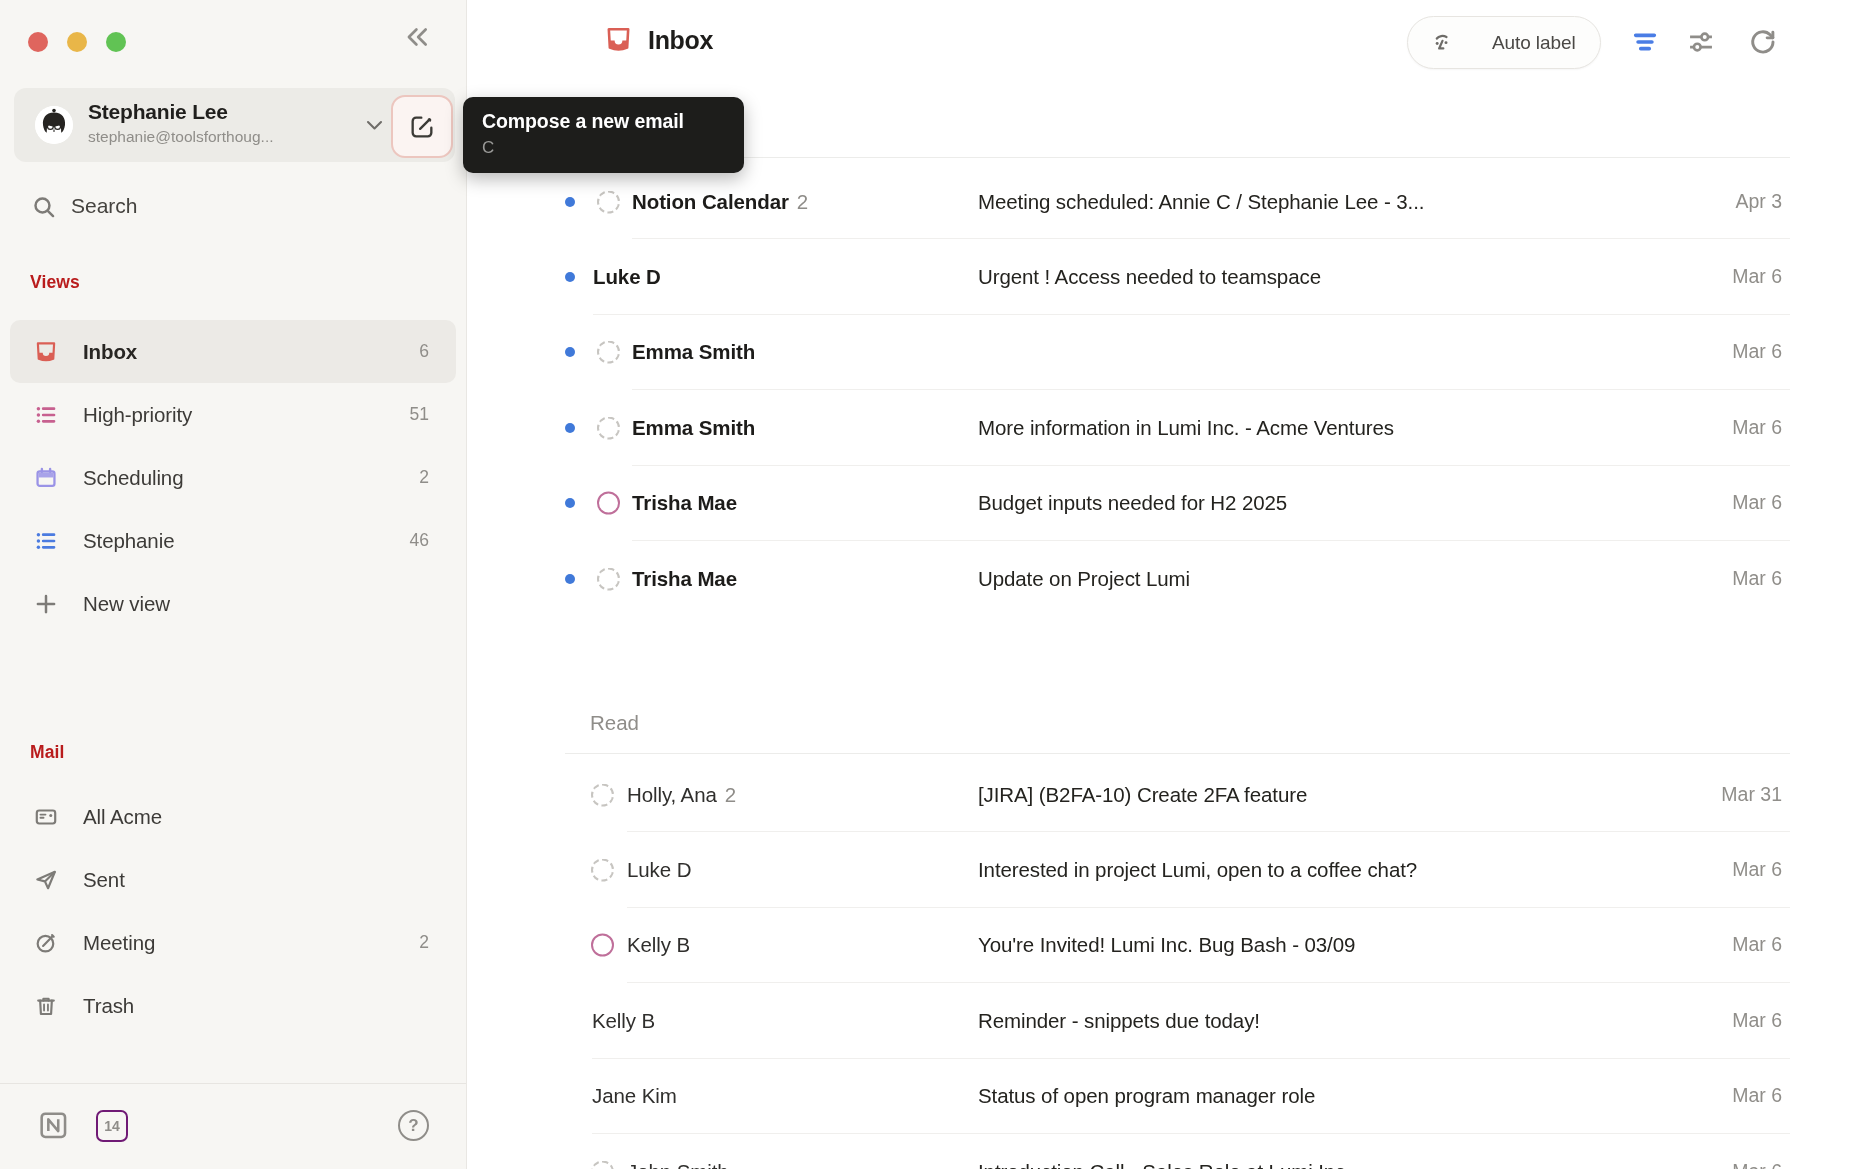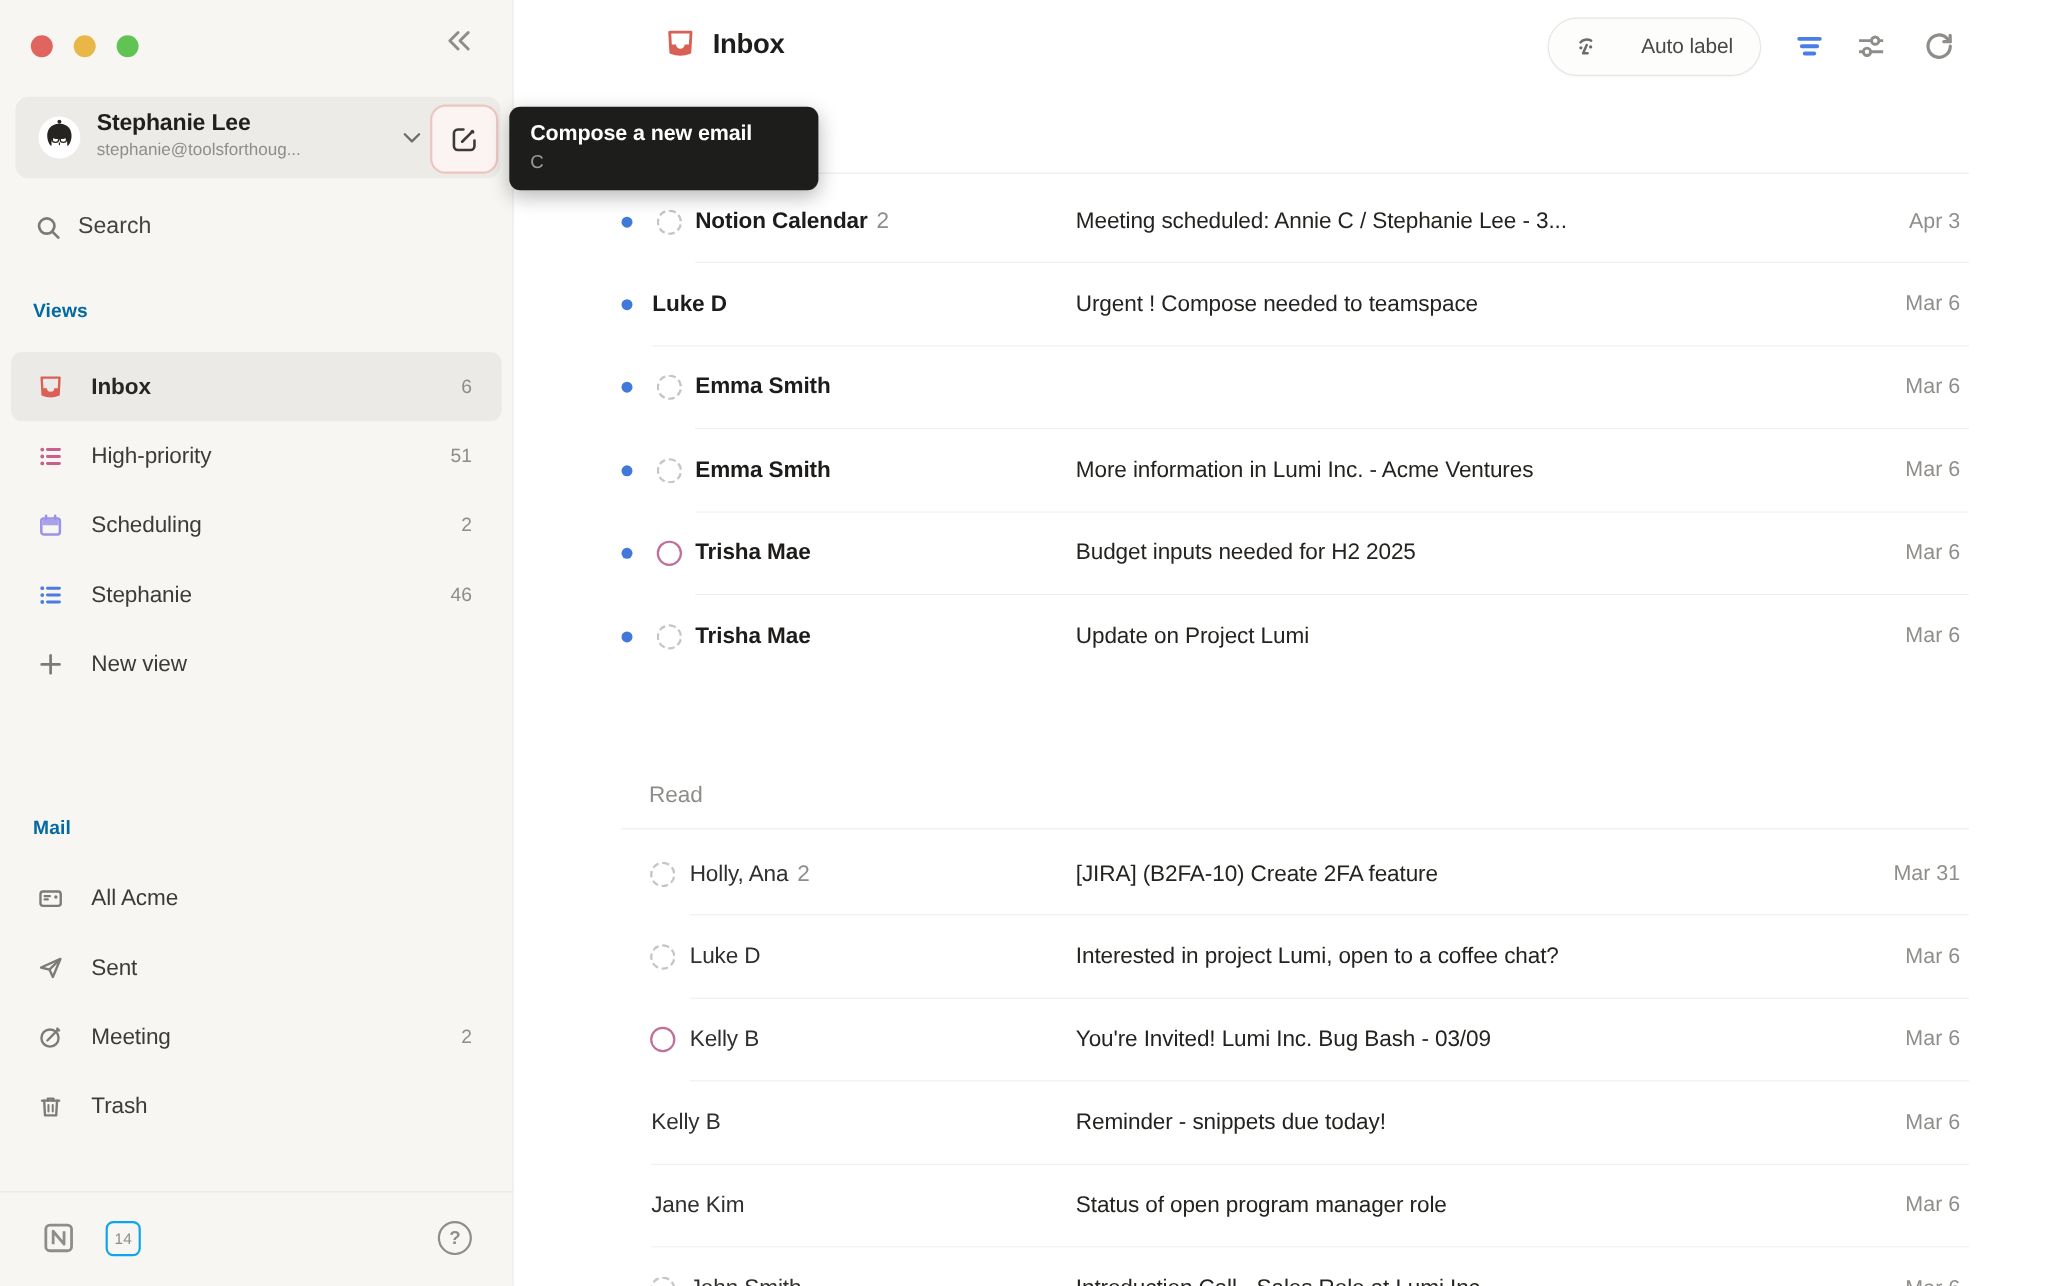--- a/index.html
+++ b/index.html
@@ -18,32 +18,32 @@
   .avatar-wrap{position:absolute;left:21px;top:18px;width:38px;height:38px;border-radius:50%;overflow:hidden;background:#fff;}
   .p-name{position:absolute;left:74px;top:12px;font-size:21px;font-weight:700;letter-spacing:-.2px;color:#201f1d;}
   .p-email{position:absolute;left:74px;top:40px;font-size:15.5px;color:#8f8d89;}
   .p-chev{position:absolute;left:352px;top:32px;color:#6f6d69;}
   .compose-btn{position:absolute;left:391px;top:95px;width:62px;height:63px;border-radius:14px;background:#fbf4f2;border:2px solid #ecc6bf;display:flex;align-items:center;justify-content:center;color:#3b3a36;cursor:pointer;}
 
   .search-row{position:absolute;left:0;top:181px;width:467px;height:54px;}
   .search-row .s-icon{position:absolute;left:31px;top:13px;color:#7d7b77;}
   .search-row .s-label{position:absolute;left:71px;top:13px;font-size:21px;color:#45433f;}
 
-  .sec-label{position:absolute;left:30px;font-size:17.5px;font-weight:700;color:#0369a1;letter-spacing:.1px;}
+  .sec-label{position:absolute;left:30px;font-size:17.5px;font-weight:700;color:#b91c1c;letter-spacing:.1px;}
   .nav-group{position:absolute;left:10px;right:10px;}
   .nav-row{position:relative;height:63px;border-radius:10px;display:flex;align-items:center;padding:0 27px 0 23px;cursor:pointer;}
   .nav-row.selected{background:#eceae6;}
   .nav-row .n-icon{width:26px;height:26px;margin-right:24px;flex:0 0 26px;display:flex;align-items:center;justify-content:center;}
   .nav-row .n-label{font-size:20.5px;color:#3d3b38;letter-spacing:-.1px;}
   .nav-row.selected .n-label{font-weight:700;color:#282623;}
   .nav-row .n-count{margin-left:auto;font-size:17.5px;color:#8f8d89;}
 
   .side-divider{position:absolute;left:0;right:0;top:1083px;height:1px;background:#e7e5e1;}
   .foot-icon{position:absolute;color:#8f8d89;}
-  .cal14{width:32px;height:32px;border:2px solid #0ea5e9;border-radius:7px;display:flex;align-items:center;justify-content:center;font-size:14px;font-weight:400;color:#8f8d89;}
+  .cal14{width:32px;height:32px;border:2px solid #701a75;border-radius:7px;display:flex;align-items:center;justify-content:center;font-size:14px;font-weight:700;color:#8f8d89;}
   .help-badge{width:31px;height:31px;border:2.6px solid #8f8d89;border-radius:50%;display:flex;align-items:center;justify-content:center;font-size:17px;font-weight:700;color:#8f8d89;}
 
   
   .tooltip{position:absolute;left:463px;top:97px;width:281px;height:76px;background:#1d1d1b;border-radius:10px;z-index:60;
            padding:13px 19px;box-shadow:0 6px 18px rgba(0,0,0,.28);}
   .tooltip .tt-title{font-size:19.5px;font-weight:700;color:#ffffff;letter-spacing:-.1px;}
   .tooltip .tt-key{font-size:17px;color:#9a9a98;margin-top:5px;}
 
   
   #main{position:absolute;left:467px;top:0;right:0;bottom:0;background:#fff;}
@@ -317,21 +317,21 @@
           <span class="dot"></span>
           <span class="avatar-ph"></span>
           <span class="sender"><span class="s-name">Notion Calendar</span><span class="s-count">2</span></span>
           <span class="subject">Meeting scheduled: Annie C / Stephanie Lee - 3...</span>
           <span class="mdate">Apr 3</span>
         </div>
         <div class="mrow unread av-none">
           <span class="dot"></span>
 
           <span class="sender"><span class="s-name">Luke D</span></span>
-          <span class="subject">Urgent ! Compose needed to teamspace</span>
+          <span class="subject">Urgent ! Access needed to teamspace</span>
           <span class="mdate">Mar 6</span>
         </div>
         <div class="mrow unread av-dashed">
           <span class="dot"></span>
           <span class="avatar-ph"></span>
           <span class="sender"><span class="s-name">Emma Smith</span></span>
           <span class="mdate">Mar 6</span>
         </div>
         <div class="mrow unread av-dashed">
           <span class="dot"></span>

